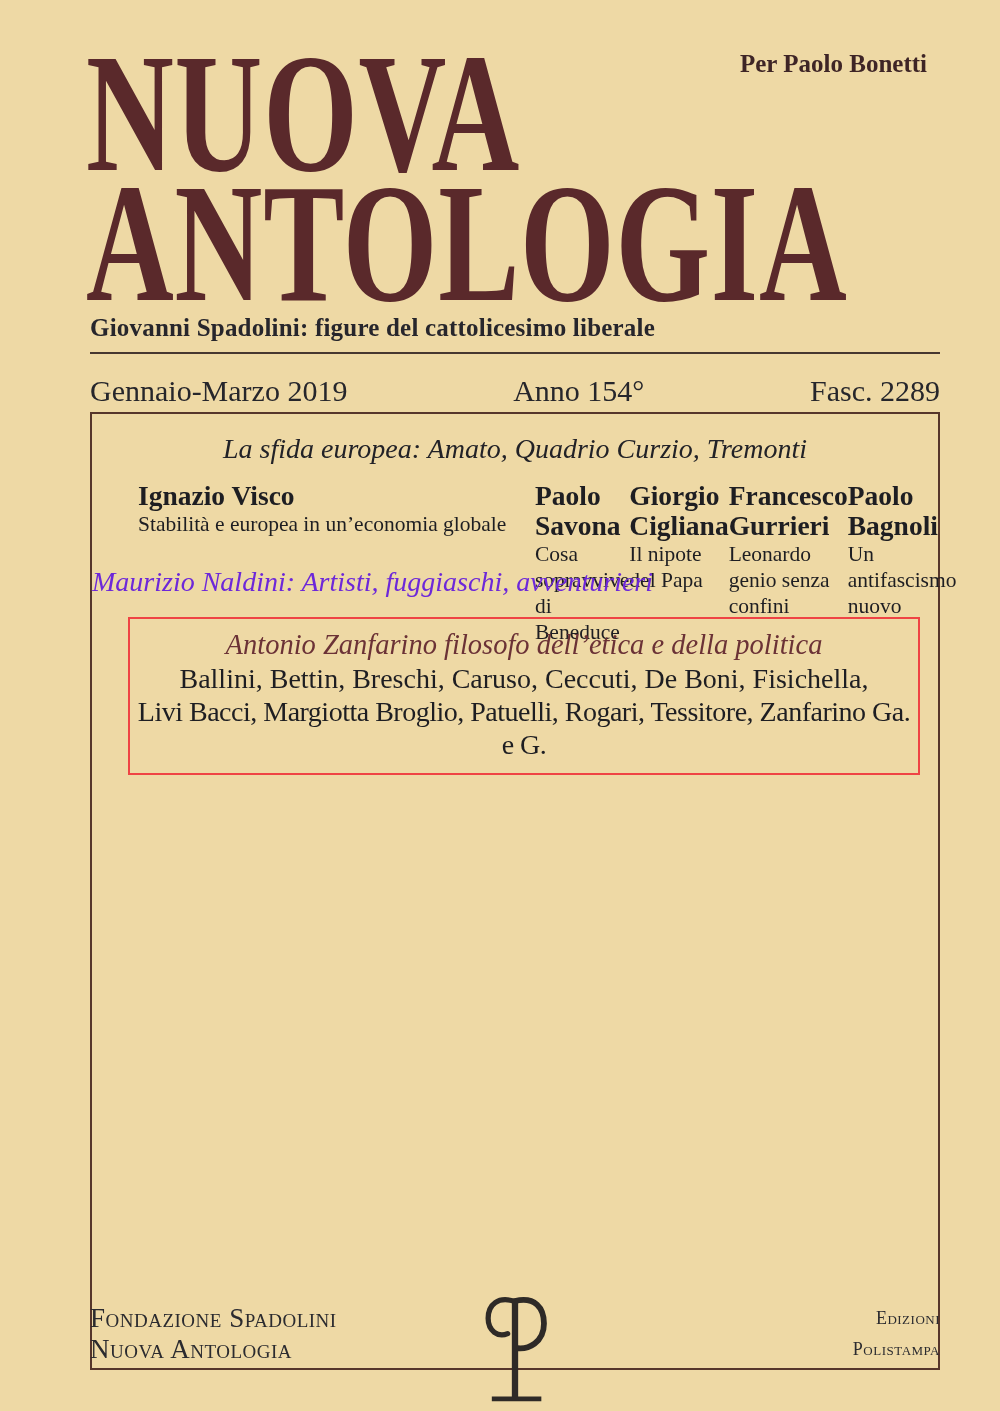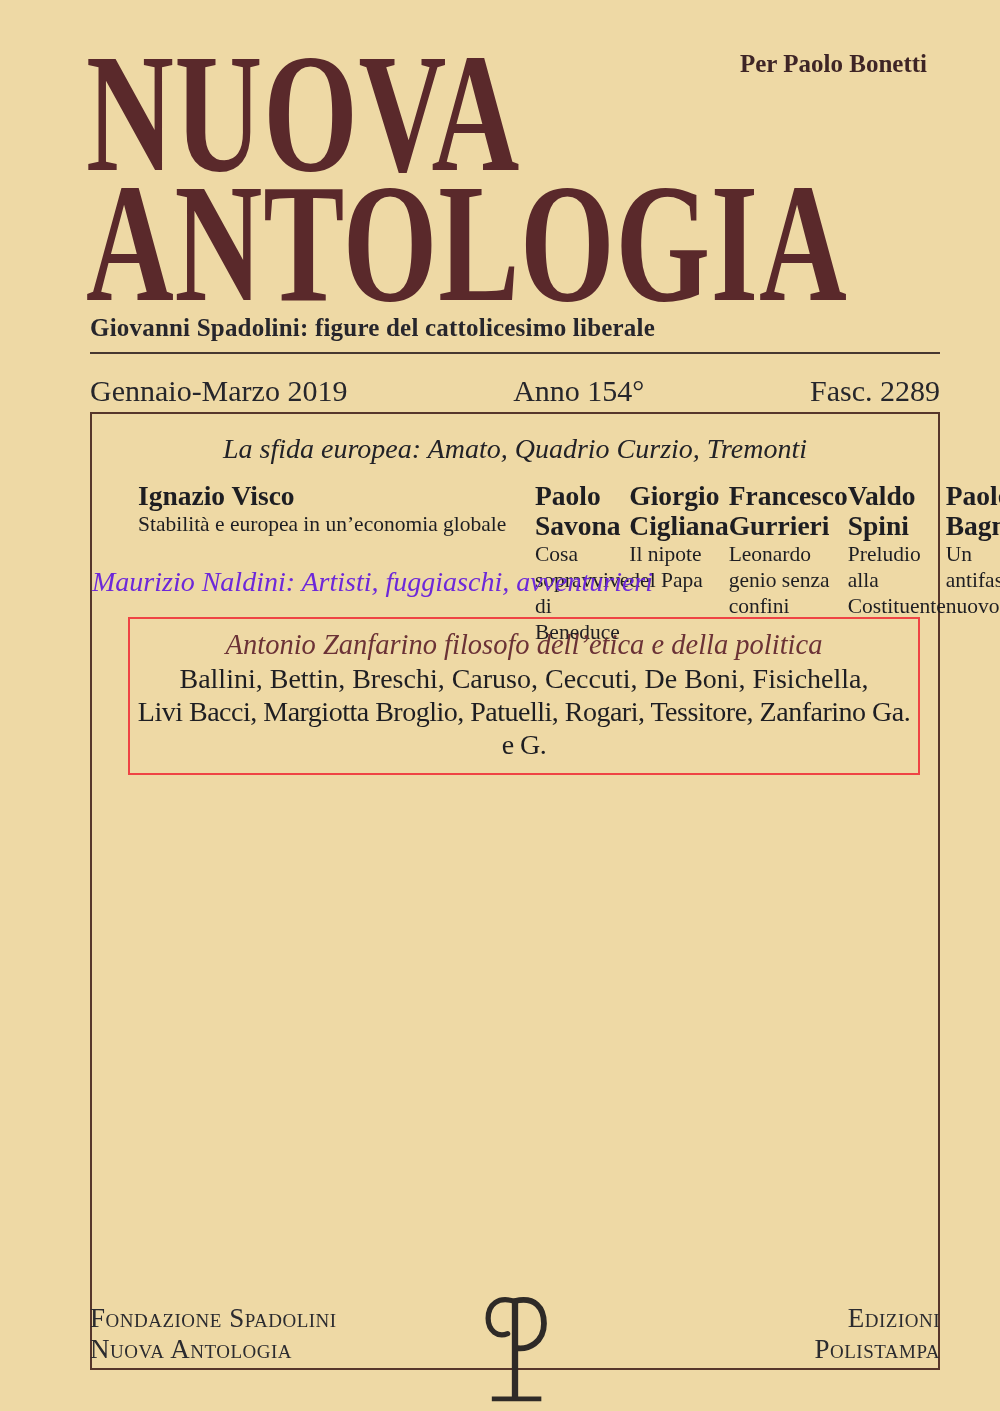--- a/index.html
+++ b/index.html
@@ -75,21 +75,21 @@
   .footer{
     position:absolute;left:90px;right:60px;top:1292px;height:119px;
   }
   .footer-left{
     position:absolute;left:0;top:11px;
     font-variant:small-caps;font-size:27px;line-height:31px;
     color:#2b2b2f;letter-spacing:.5px;
   }
   .footer-right{
     position:absolute;right:0;top:11px;text-align:right;
-    font-variant:small-caps;font-size:27px;line-height:31px;
+    font-variant:small-caps;font-size:18px;line-height:31px;
     color:#2b2b2f;letter-spacing:.5px;
   }
   .footer-logo{
     position:absolute;left:50%;top:0;transform:translateX(-50%);
   }
 </style>
 </head>
 <body>
 
 <div class="page">
@@ -125,24 +125,20 @@
         </div>
         <div class="entry">
           <div class="author">Giorgio Cigliana</div>
           <div class="work">Il nipote del Papa</div>
         </div>
         <div class="entry">
           <div class="author">Francesco Gurrieri</div>
           <div class="work">Leonardo genio senza confini</div>
         </div>
         <div class="entry">
-          <div class="author">Valdo Spini</div>
-          <div class="work">Preludio alla Costituente</div>
-        </div>
-        <div class="entry">
           <div class="author">Paolo Bagnoli</div>
           <div class="work">Un antifascismo nuovo</div>
         </div>
       </div>
 
     <div class="naldini">Maurizio Naldini: Artisti, fuggiaschi, avventurieri</div>
 
     <div class="highlight-box">
       <div class="highlight-title">Antonio Zanfarino filosofo dell’etica e della politica</div>
       <div class="highlight-line">Ballini, Bettin, Breschi, Caruso, Ceccuti, De Boni, Fisichella,</div>

